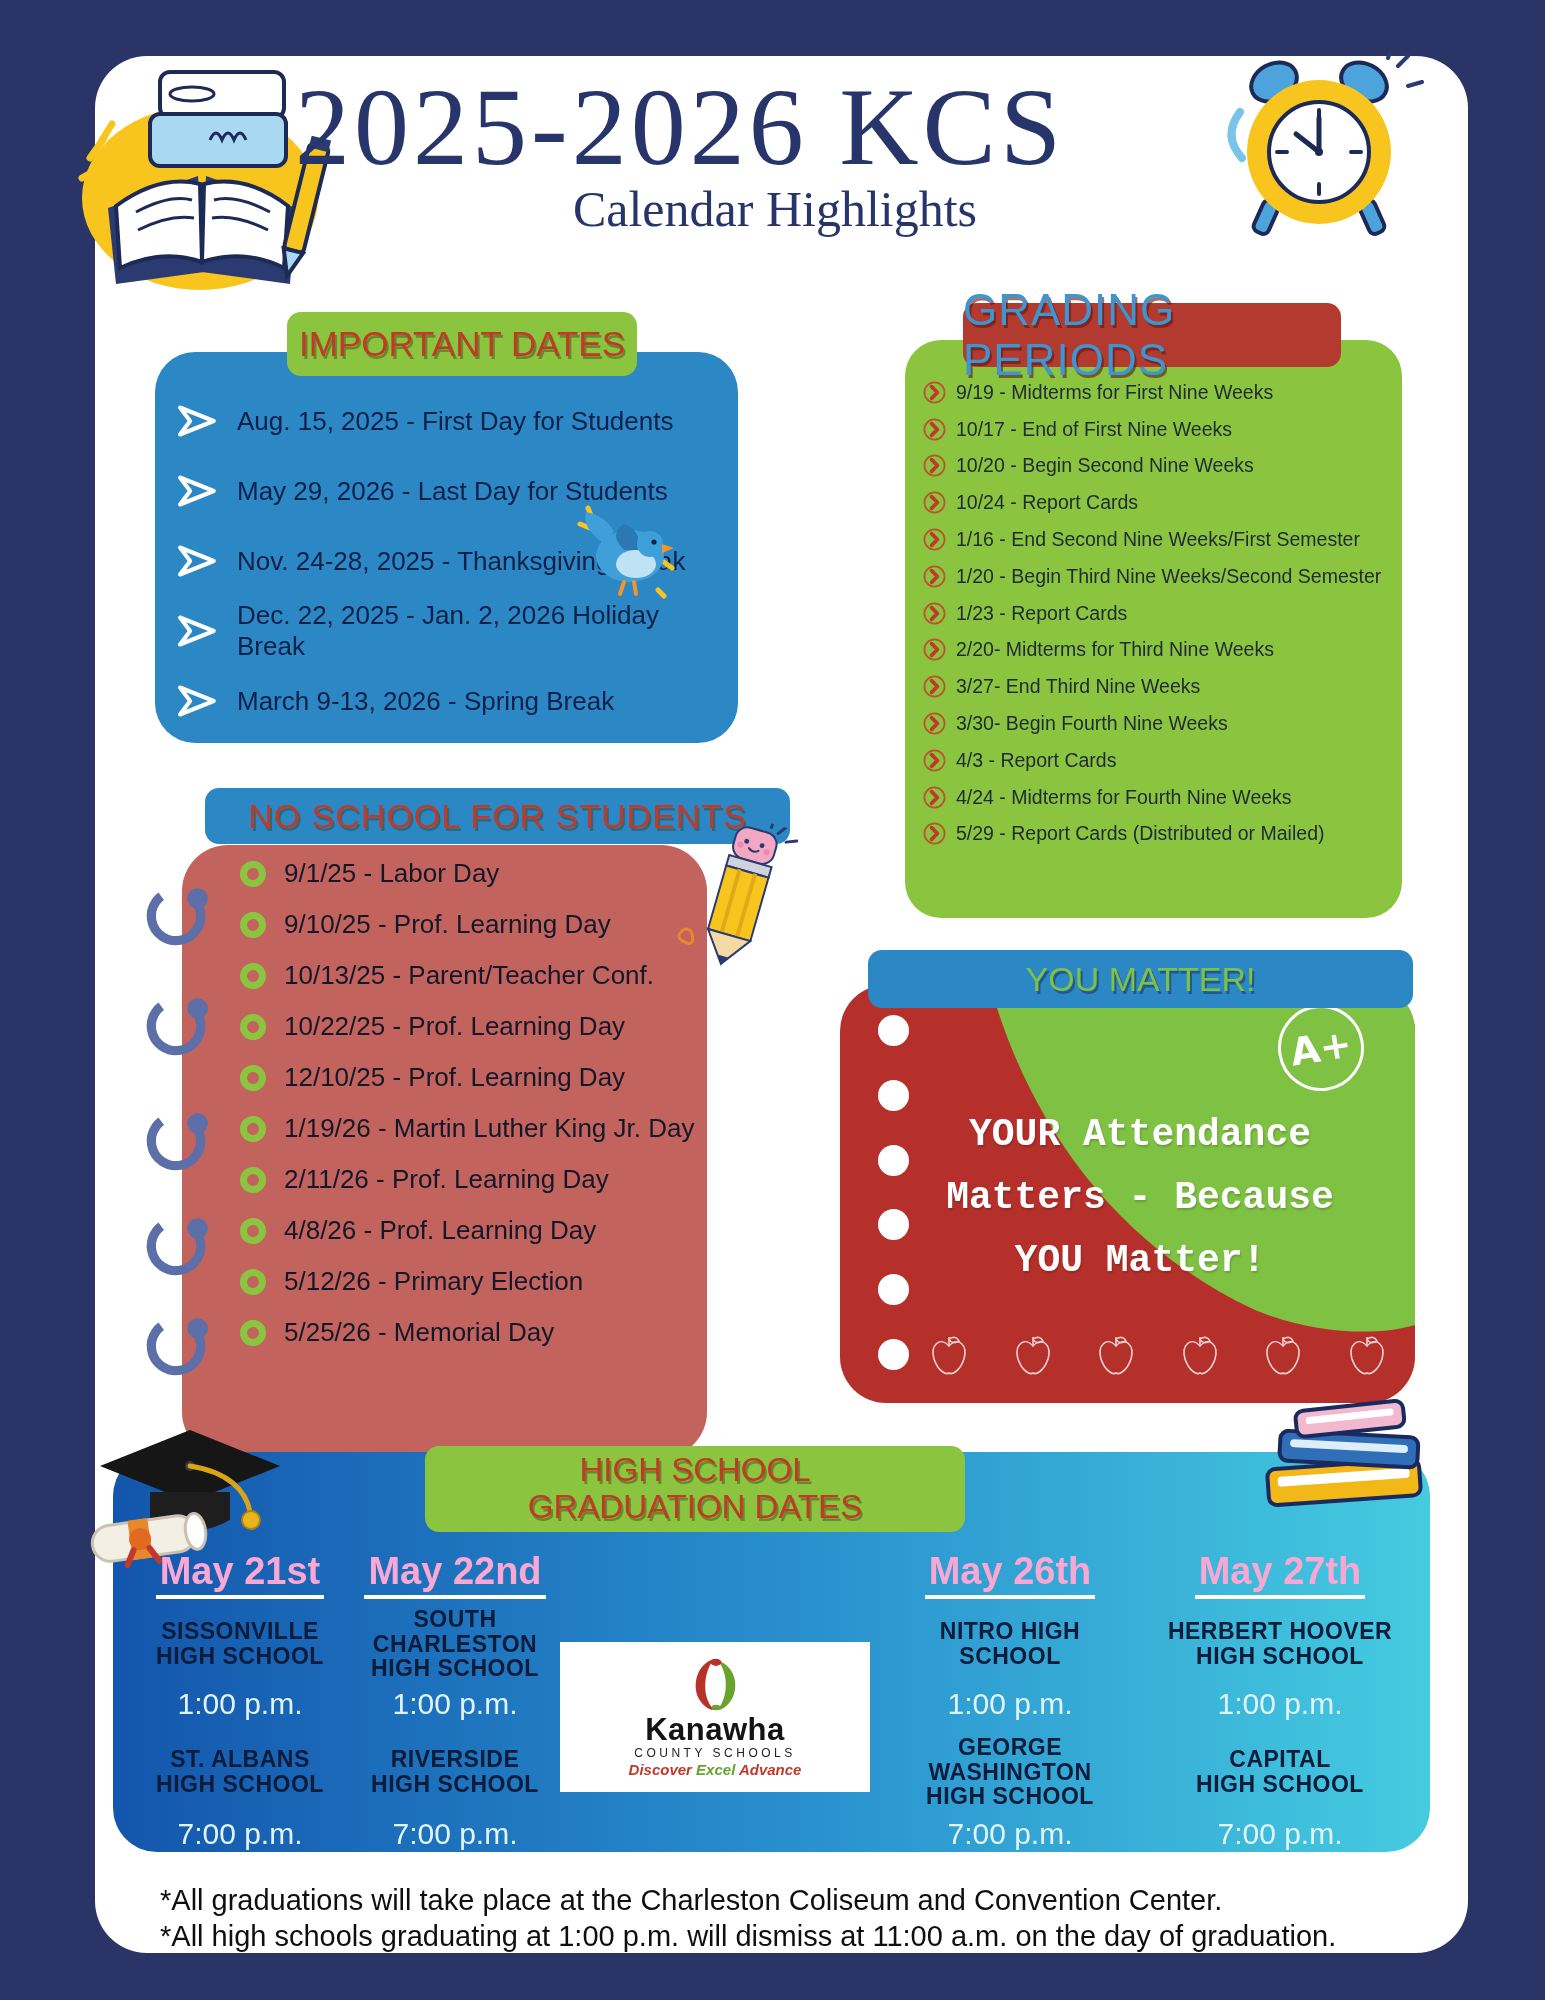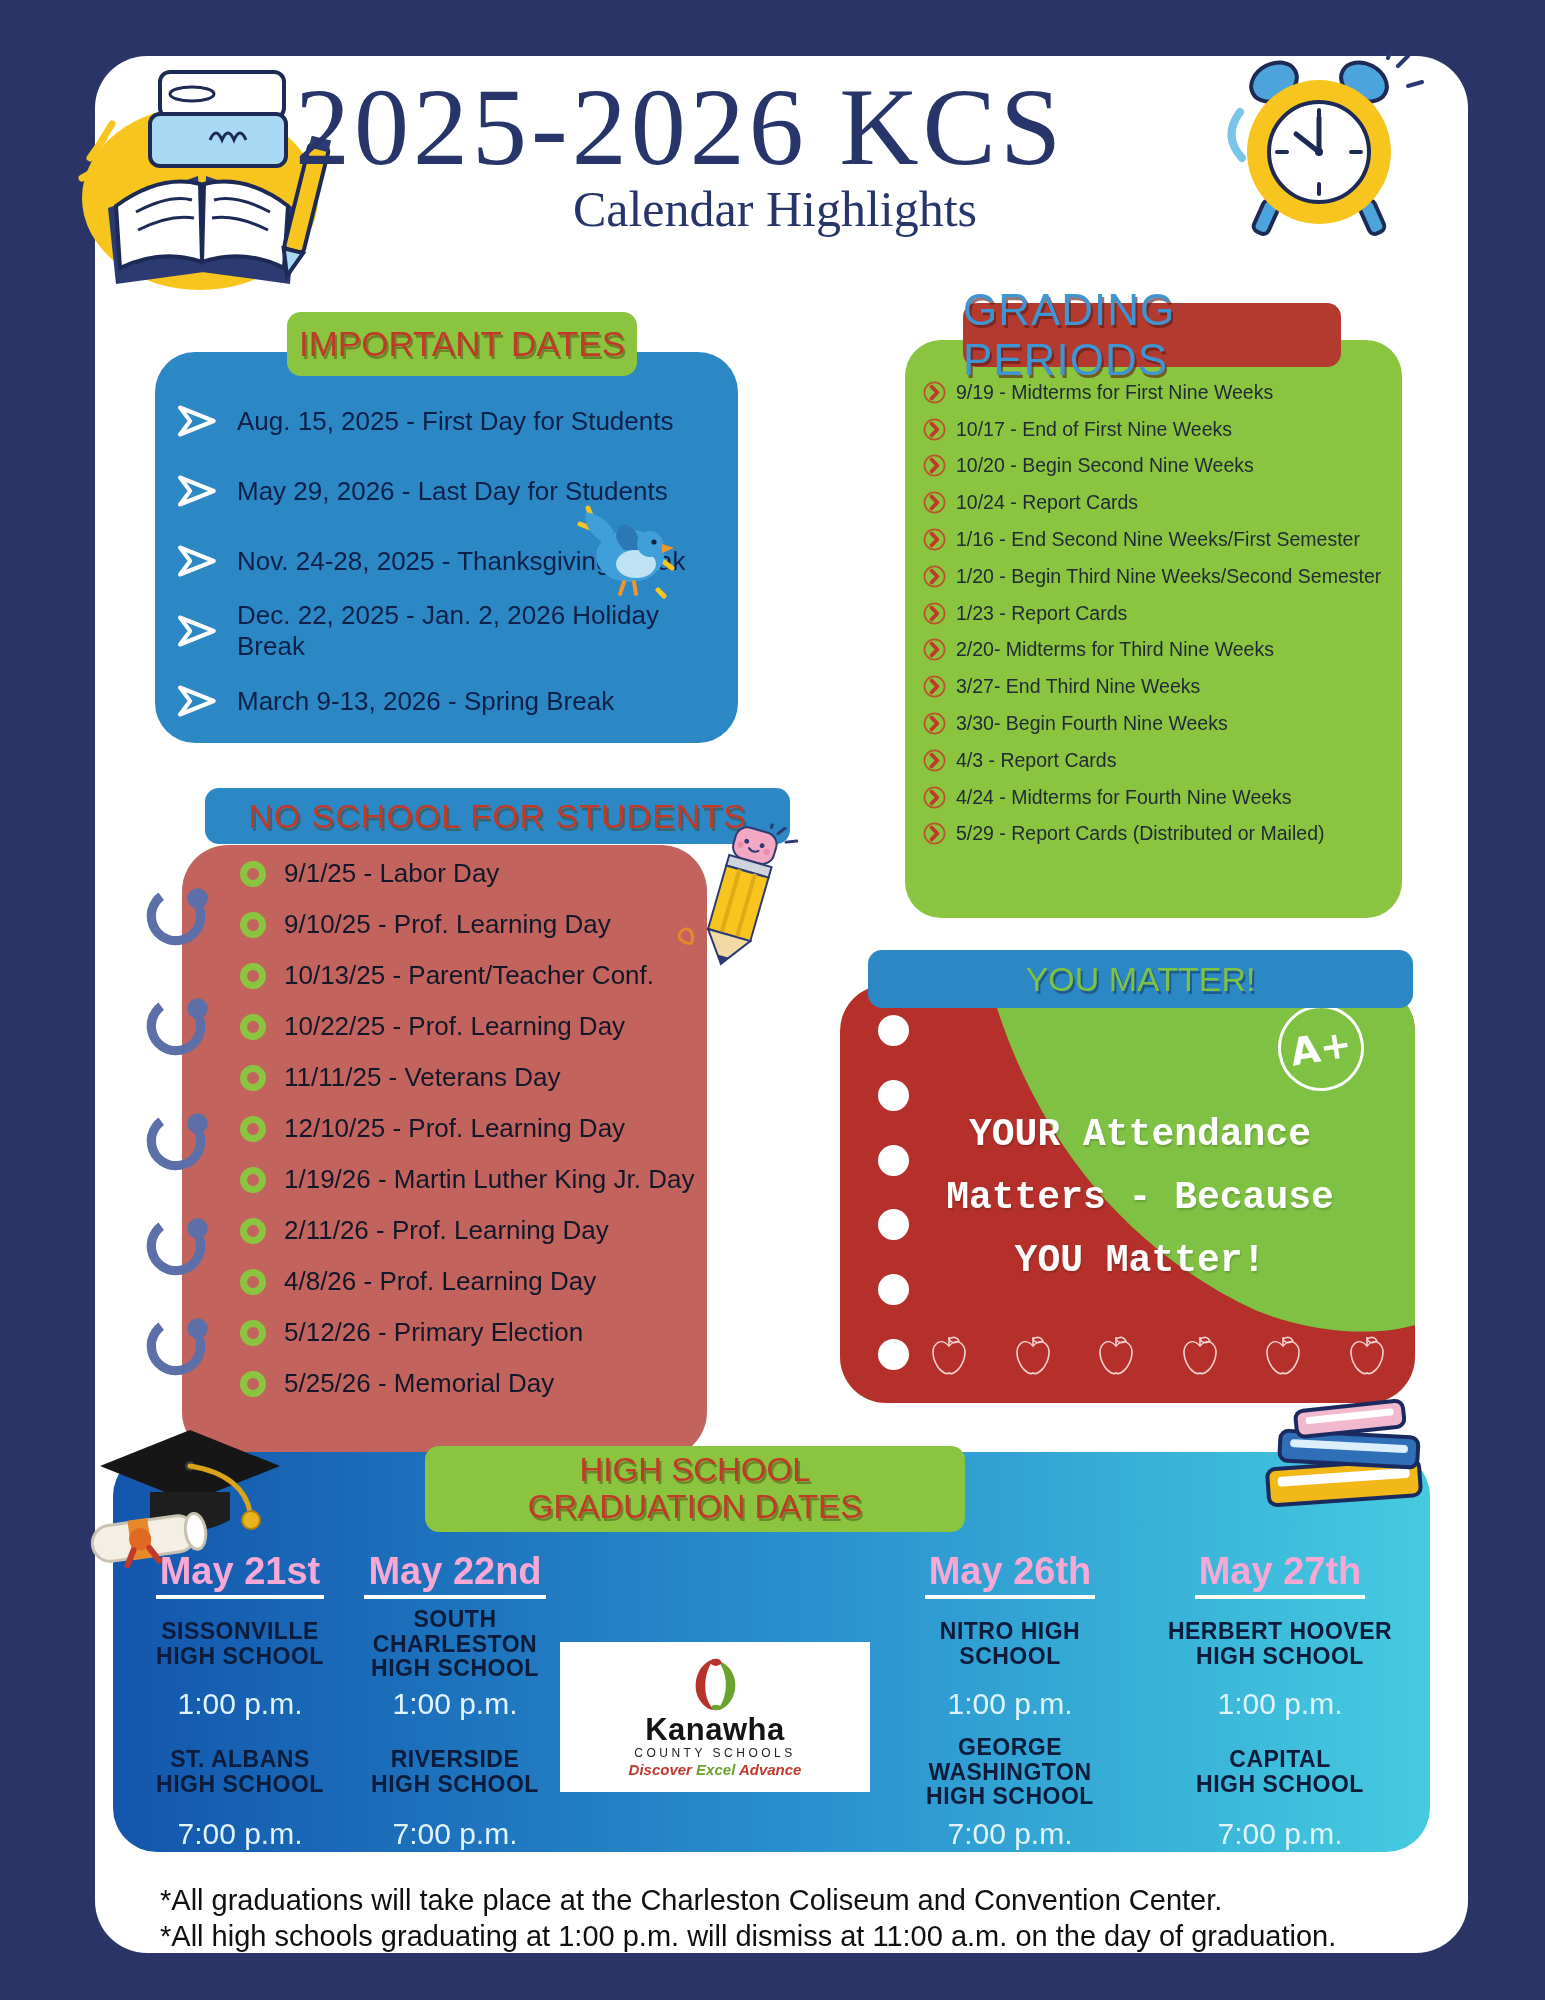--- a/index.html
+++ b/index.html
@@ -338,24 +338,20 @@
     <div class="ns-row">
         <span class="ns-bullet"></span>
         <span class="ns-text">10/13/25 - Parent/Teacher Conf.</span>
       </div>
     <div class="ns-row">
         <span class="ns-bullet"></span>
         <span class="ns-text">10/22/25 - Prof. Learning Day</span>
       </div>
     <div class="ns-row">
         <span class="ns-bullet"></span>
-        <span class="ns-text">11/11/25 - Veterans Day</span>
-      </div>
-    <div class="ns-row">
-        <span class="ns-bullet"></span>
         <span class="ns-text">12/10/25 - Prof. Learning Day</span>
       </div>
     <div class="ns-row">
         <span class="ns-bullet"></span>
         <span class="ns-text">1/19/26 - Martin Luther King Jr. Day</span>
       </div>
     <div class="ns-row">
         <span class="ns-bullet"></span>
         <span class="ns-text">2/11/26 - Prof. Learning Day</span>
       </div>

